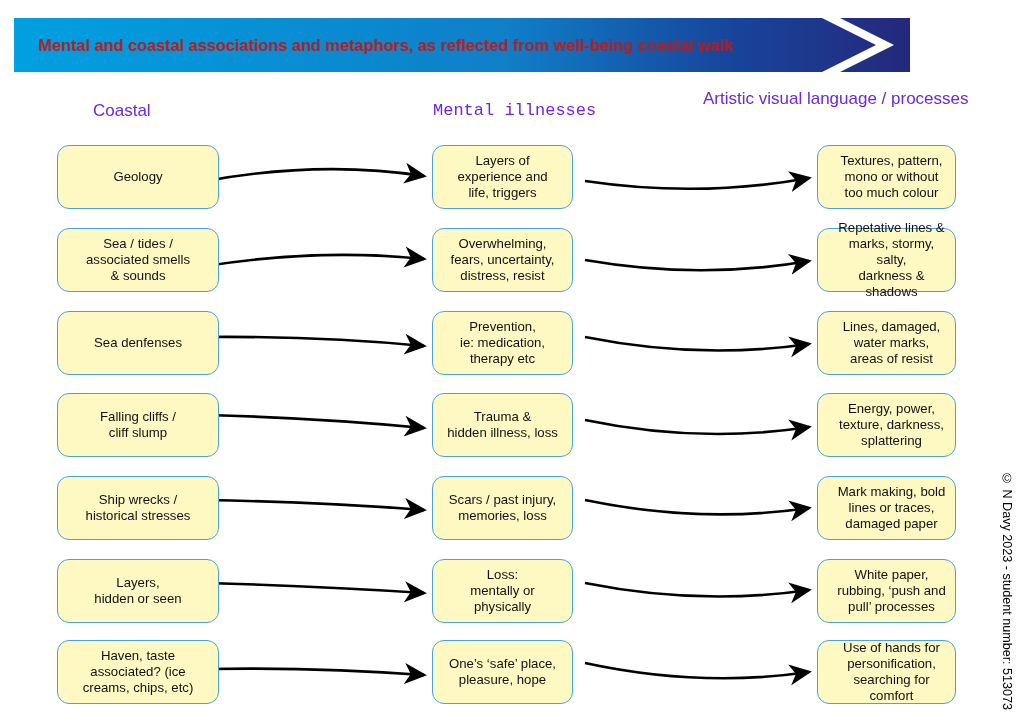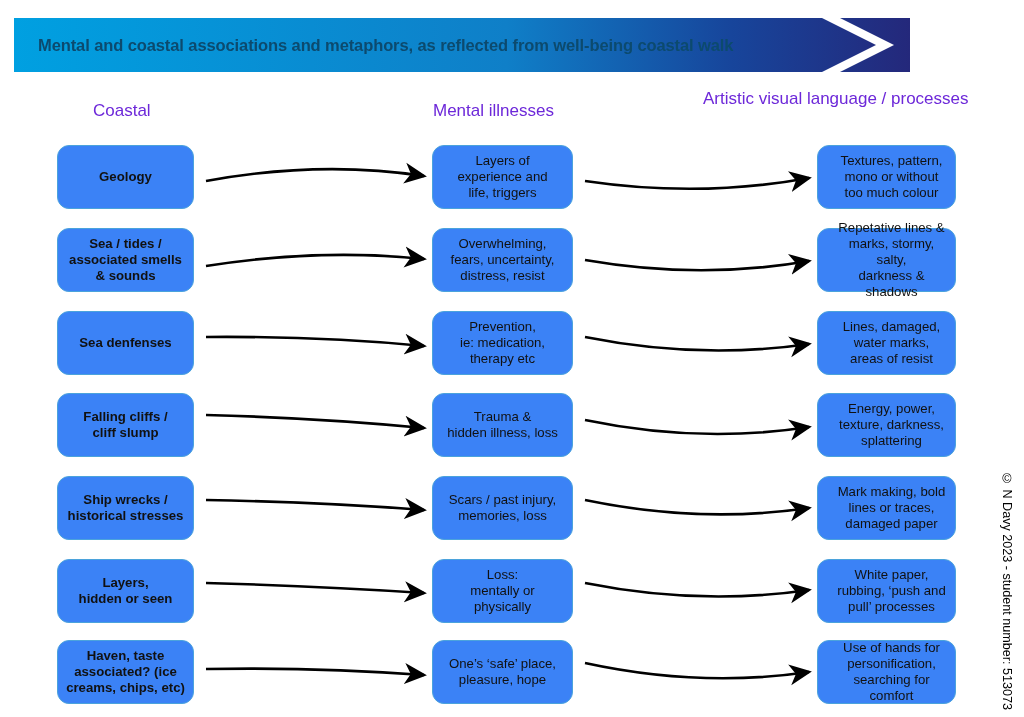--- a/index.html
+++ b/index.html
@@ -26,55 +26,55 @@
   }
   #banner svg { display: block; }
   #banner-title {
     position: absolute;
     left: 24px;
     top: 0;
     height: 54px;
     line-height: 54px;
     font-size: 16.5px;
     font-weight: bold;
-    color: #0c4a6e;
+    color: #b91c1c;
     white-space: nowrap;
     letter-spacing: -0.1px;
   }
 
   
   .col-head {
     position: absolute;
     font-size: 17px;
     color: #6d28d9;
     white-space: nowrap;
     font-weight: normal;
   }
   #head-col1 { left: 93px;  top: 101px; }
-  #head-col2 { left: 433px; top: 101px; }
+  #head-col2 { left: 433px; top: 101px; font-family: Liberation Mono, monospace; }
   #head-col3 { left: 703px; top: 89px; }
 
   
   .box {
     position: absolute;
     box-sizing: border-box;
     border: 1.6px solid #4BA3DC;
     border-radius: 12px;
-    background: #3b82f6;
+    background: #fef9c3;
     display: flex;
     align-items: center;
     justify-content: center;
     text-align: center;
     font-size: 13.2px;
     line-height: 16px;
     color: #111111;
     padding: 2px 6px;
     white-space: pre-line;
   }
-  .col1 { left: 57px;  width: 137px; font-weight: bold; }
+  .col1 { left: 57px;  width: 162px; }
   .col2 { left: 432px; width: 141px; }
   .col3 { left: 817px; width: 139px; padding-left: 16px; }
 
   .r0 { top: 145px; height: 64px; }
   .r1 { top: 228px; height: 64px; }
   .r2 { top: 311px; height: 64px; }
   .r3 { top: 393px; height: 64px; }
   .r4 { top: 476px; height: 64px; }
   .r5 { top: 559px; height: 64px; }
   .r6 { top: 640px; height: 64px; }

